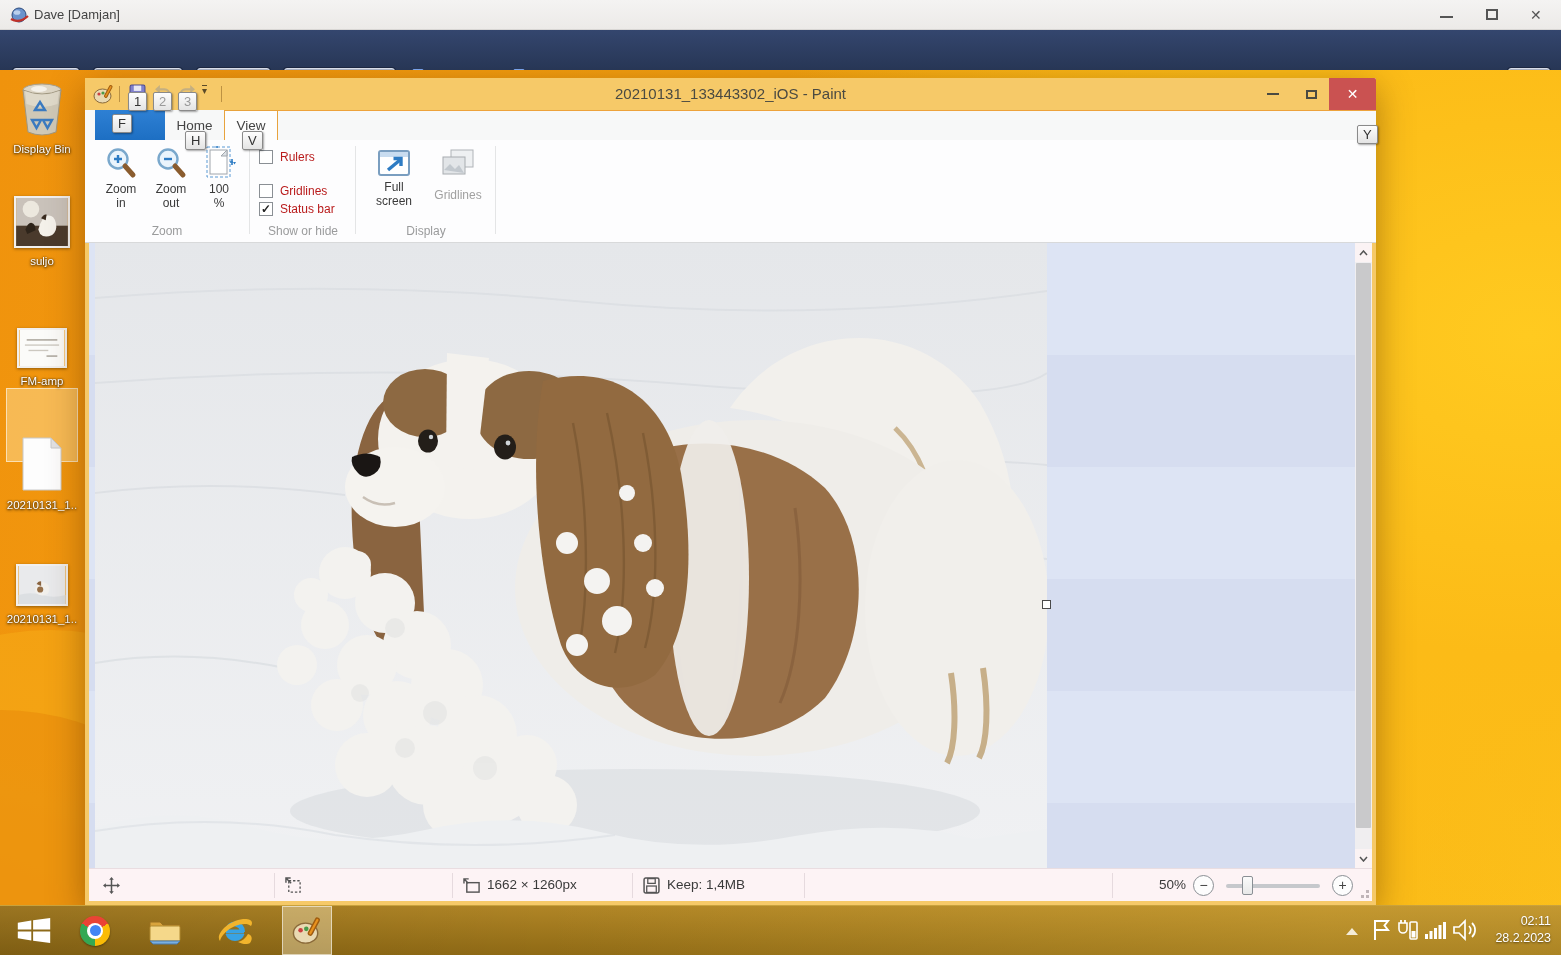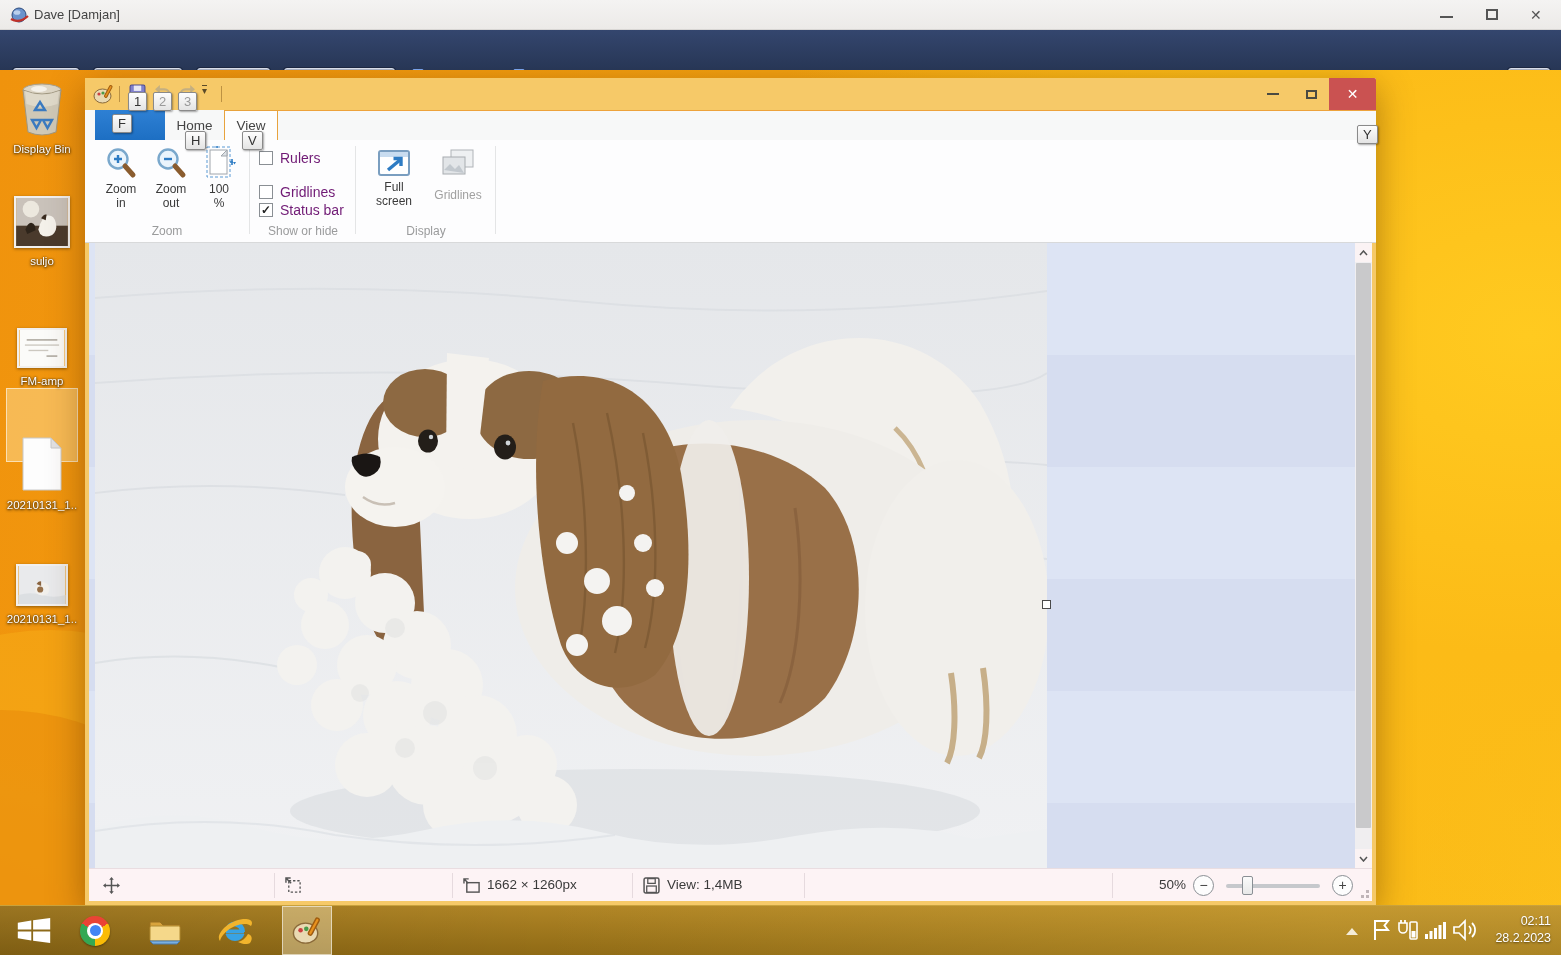--- a/index.html
+++ b/index.html
@@ -69,21 +69,21 @@
 
   
   #p-ribbon { left:0; top:62px; width:1291px; height:103px; background:#fdfdfe; border-bottom:1px solid #d8d9da; }
   .rgroup-label { position:absolute; bottom:4px; font-size:12px; color:#9a9b9c; width:100%; text-align:center; }
   .rsep { top:6px; width:1px; height:88px; background:#e4e5e6; }
   .rbtn { top:4px; display:flex; flex-direction:column; align-items:center; cursor:pointer; border-radius:3px; padding-top:2px; }
   .rbtn .rlabel { font-size:12px; color:#3a3a3a; line-height:14px; text-align:center; }
   .rbtn.disabled .rlabel { color:#a0a0a0; }
   .rcheckrow { display:flex; align-items:center; gap:7px; cursor:pointer; }
   .rcheckbox { width:14px; height:14px; background:#fff; border:1px solid #8a8f94; font-size:12px; line-height:13px; text-align:center; color:#222; font-weight:bold; }
-  .rchecklabel { font-size:14px; color:#701a75; }
+  .rchecklabel { font-size:12px; color:#b91c1c; }
 
   
   #p-workspace { left:4px; top:165px; width:1283px; height:625px; background:repeating-linear-gradient(180deg,#dde4f4 0 112px,#d6ddf0 112px 224px); overflow:hidden; }
   #p-canvas { left:6px; top:0; width:952px; height:625px; background:#eaecef; border-right:1px solid #bcc6da; cursor:crosshair; }
   #canvas-handle { left:953px; top:357px; width:9px; height:9px; background:#fff; border:1.5px solid #4a4a4a; z-index:5; }
   #v-scroll { right:0; top:0; width:17px; height:625px; background:#f0eef0; }
   .scroll-btn { left:0; width:17px; height:19px; background:#fbf3f4; display:flex; align-items:center; justify-content:center; cursor:pointer; }
   #v-thumb { left:1px; top:20px; width:15px; height:565px; background:#c9c9cb; border-radius:1px; cursor:grab; }
 
   
@@ -232,20 +232,21 @@
           <path d="M4 5 h6 a4.5 4.5 0 0 1 0 9 h-4" fill="none" stroke="#8890a0" stroke-width="2"></path>
           <path d="M5.5 1 L1 5 l4.5 4 Z" fill="#8890a0"></path>
         </svg>
         <svg class="abs qat-btn dim" style="left:94px" width="17" height="17" viewBox="0 0 16 16">
           <path d="M12 5 h-6 a4.5 4.5 0 0 0 0 9 h4" fill="none" stroke="#8890a0" stroke-width="2"></path>
           <path d="M10.5 1 L15 5 l-4.5 4 Z" fill="#8890a0"></path>
         </svg>
         <span class="abs qat-btn" style="left:117px;top:7px;font-size:10px;color:#5a4a28;border-top:1.5px solid #5a4a28;line-height:9px">▾</span>
         <div class="abs qat-sep" style="left:136px"></div>
 
+        <span class="abs" id="p-title">20210131_133443302_iOS - Paint</span>
         <div class="abs p-ctrl" id="p-min">
             <i></i>
           </div>
         <div class="abs p-ctrl" id="p-max">
             <i></i>
           </div>
         <div class="abs p-ctrl" id="p-close">✕</div>
       </div>
 
       <span class="abs keytip" style="left:43px;top:14px">1</span>
@@ -477,21 +478,21 @@
           <rect x="4" y="6" width="13" height="10" fill="none" stroke="#555" stroke-width="1.5"></rect>
           <path d="M1 7 v-5 h5 M1.5 2.5 l4 4" stroke="#555" stroke-width="1.5" fill="none"></path>
         </svg>
         <span class="abs stext" style="left:398px">1662 × 1260px</span>
         <div class="abs ssep" style="left:543px"></div>
         <svg class="abs sicon" style="left:554px" width="17" height="17" viewBox="0 0 16 16">
           <rect x="1" y="1" width="14" height="14" rx="1.5" fill="none" stroke="#555" stroke-width="1.4"></rect>
           <rect x="4.5" y="1.5" width="7" height="4.5" fill="none" stroke="#555" stroke-width="1.2"></rect>
           <rect x="3.5" y="8.5" width="9" height="6" fill="none" stroke="#555" stroke-width="1.2"></rect>
         </svg>
-        <span class="abs stext" style="left:578px">View: 1,4MB</span>
+        <span class="abs stext" style="left:578px">Keep: 1,4MB</span>
         <div class="abs ssep" style="left:715px"></div>
         <div class="abs ssep" style="left:1023px"></div>
 
         <span class="abs stext" style="left:1070px">50%</span>
         <div class="abs zoom-circle" style="left:1104px">−</div>
         <div class="abs" id="zoom-track"></div>
         <div class="abs" id="zoom-thumb"></div>
         <div class="abs zoom-circle" style="left:1243px">+</div>
         <div class="abs" id="status-grip">
           <i style="right:0;bottom:0"></i>

